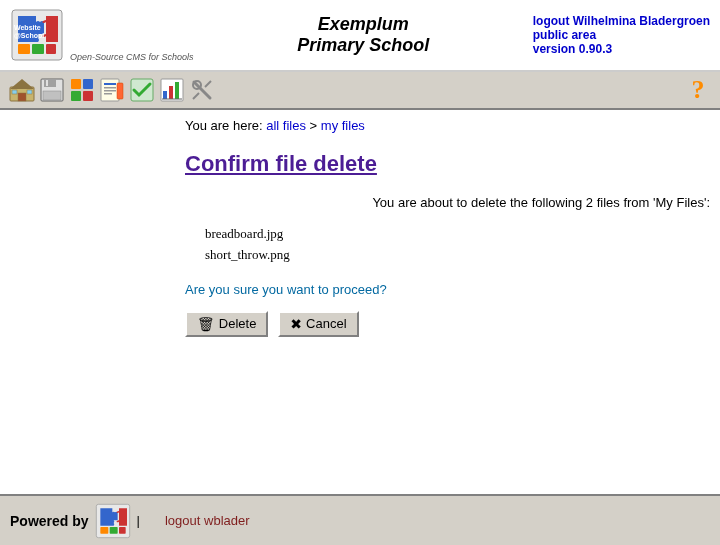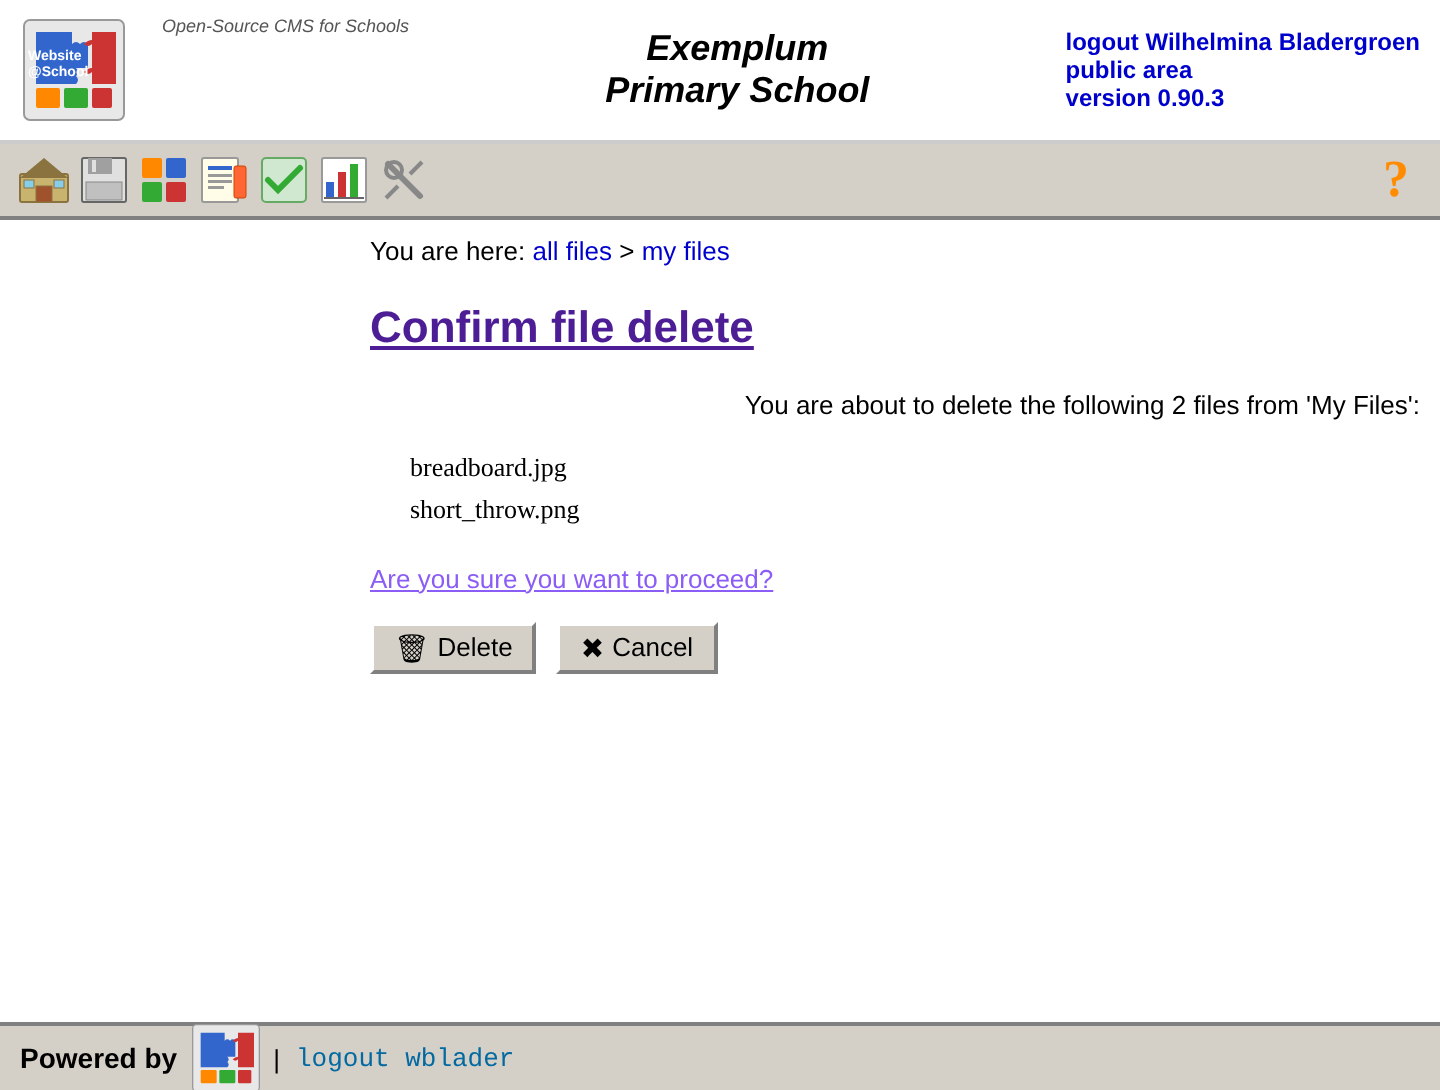--- a/index.html
+++ b/index.html
@@ -10,22 +10,22 @@
       display: flex;
       align-items: center;
       justify-content: space-between;
       background: #fff;
       border-bottom: 2px solid #ccc;
       padding: 6px 10px;
       height: 72px;
     }
     .logo-container {
       display: flex;
-      align-items: flex-start;
-      gap: 15px;
+      align-items: flex-end;
+      gap: 4px;
     }
     .logo-svg { width: 54px; height: 54px; }
     #school-name {
       text-align: center;
       font-size: 18px;
       font-weight: bold;
       color: #000;
       flex: 1;
       font-style: italic;
     }
@@ -101,22 +101,21 @@
       margin-left: 20px;
       margin-bottom: 16px;
       font-size: 13px;
       color: #000;
       line-height: 1.6;
       font-family: Liberation Serif, serif;
     }
     #proceed-text {
       font-size: 13px;
       margin-bottom: 14px;
-      color: #8b5cf6;
-      text-decoration: underline;
+      color: #0369a1;
     }
     #button-row {
       display: flex;
       gap: 10px;
       align-items: center;
     }
     .action-btn {
       display: flex;
       align-items: center;
       gap: 4px;
@@ -132,40 +131,39 @@
     .btn-icon {
       font-size: 14px;
     }
 
     
     #footer {
       position: absolute;
       bottom: 0;
       left: 0;
       right: 0;
-      height: 34px;
+      height: 51px;
       background: #d4d0c8;
       border-top: 2px solid #808080;
       display: flex;
       align-items: center;
       padding: 0 10px;
       gap: 6px;
     }
     #powered-by-label {
       font-size: 14px;
       font-weight: bold;
       color: #000;
     }
     #footer-logo { width: 36px; height: 36px; }
     #footer-logout {
-      color: #0369a1;
+      color: #7f1d1d;
       text-decoration: none;
       font-size: 13px;
-      margin-left: 2px;
-      font-family: Liberation Mono, monospace;
+      margin-left: 19px;
     }
     .footer-sep { color: #000; }
   </style>
 </head>
 <body>
 
 <div id="header">
   <div class="logo-container">
 
     <svg class="logo-svg" viewBox="0 0 54 54">

